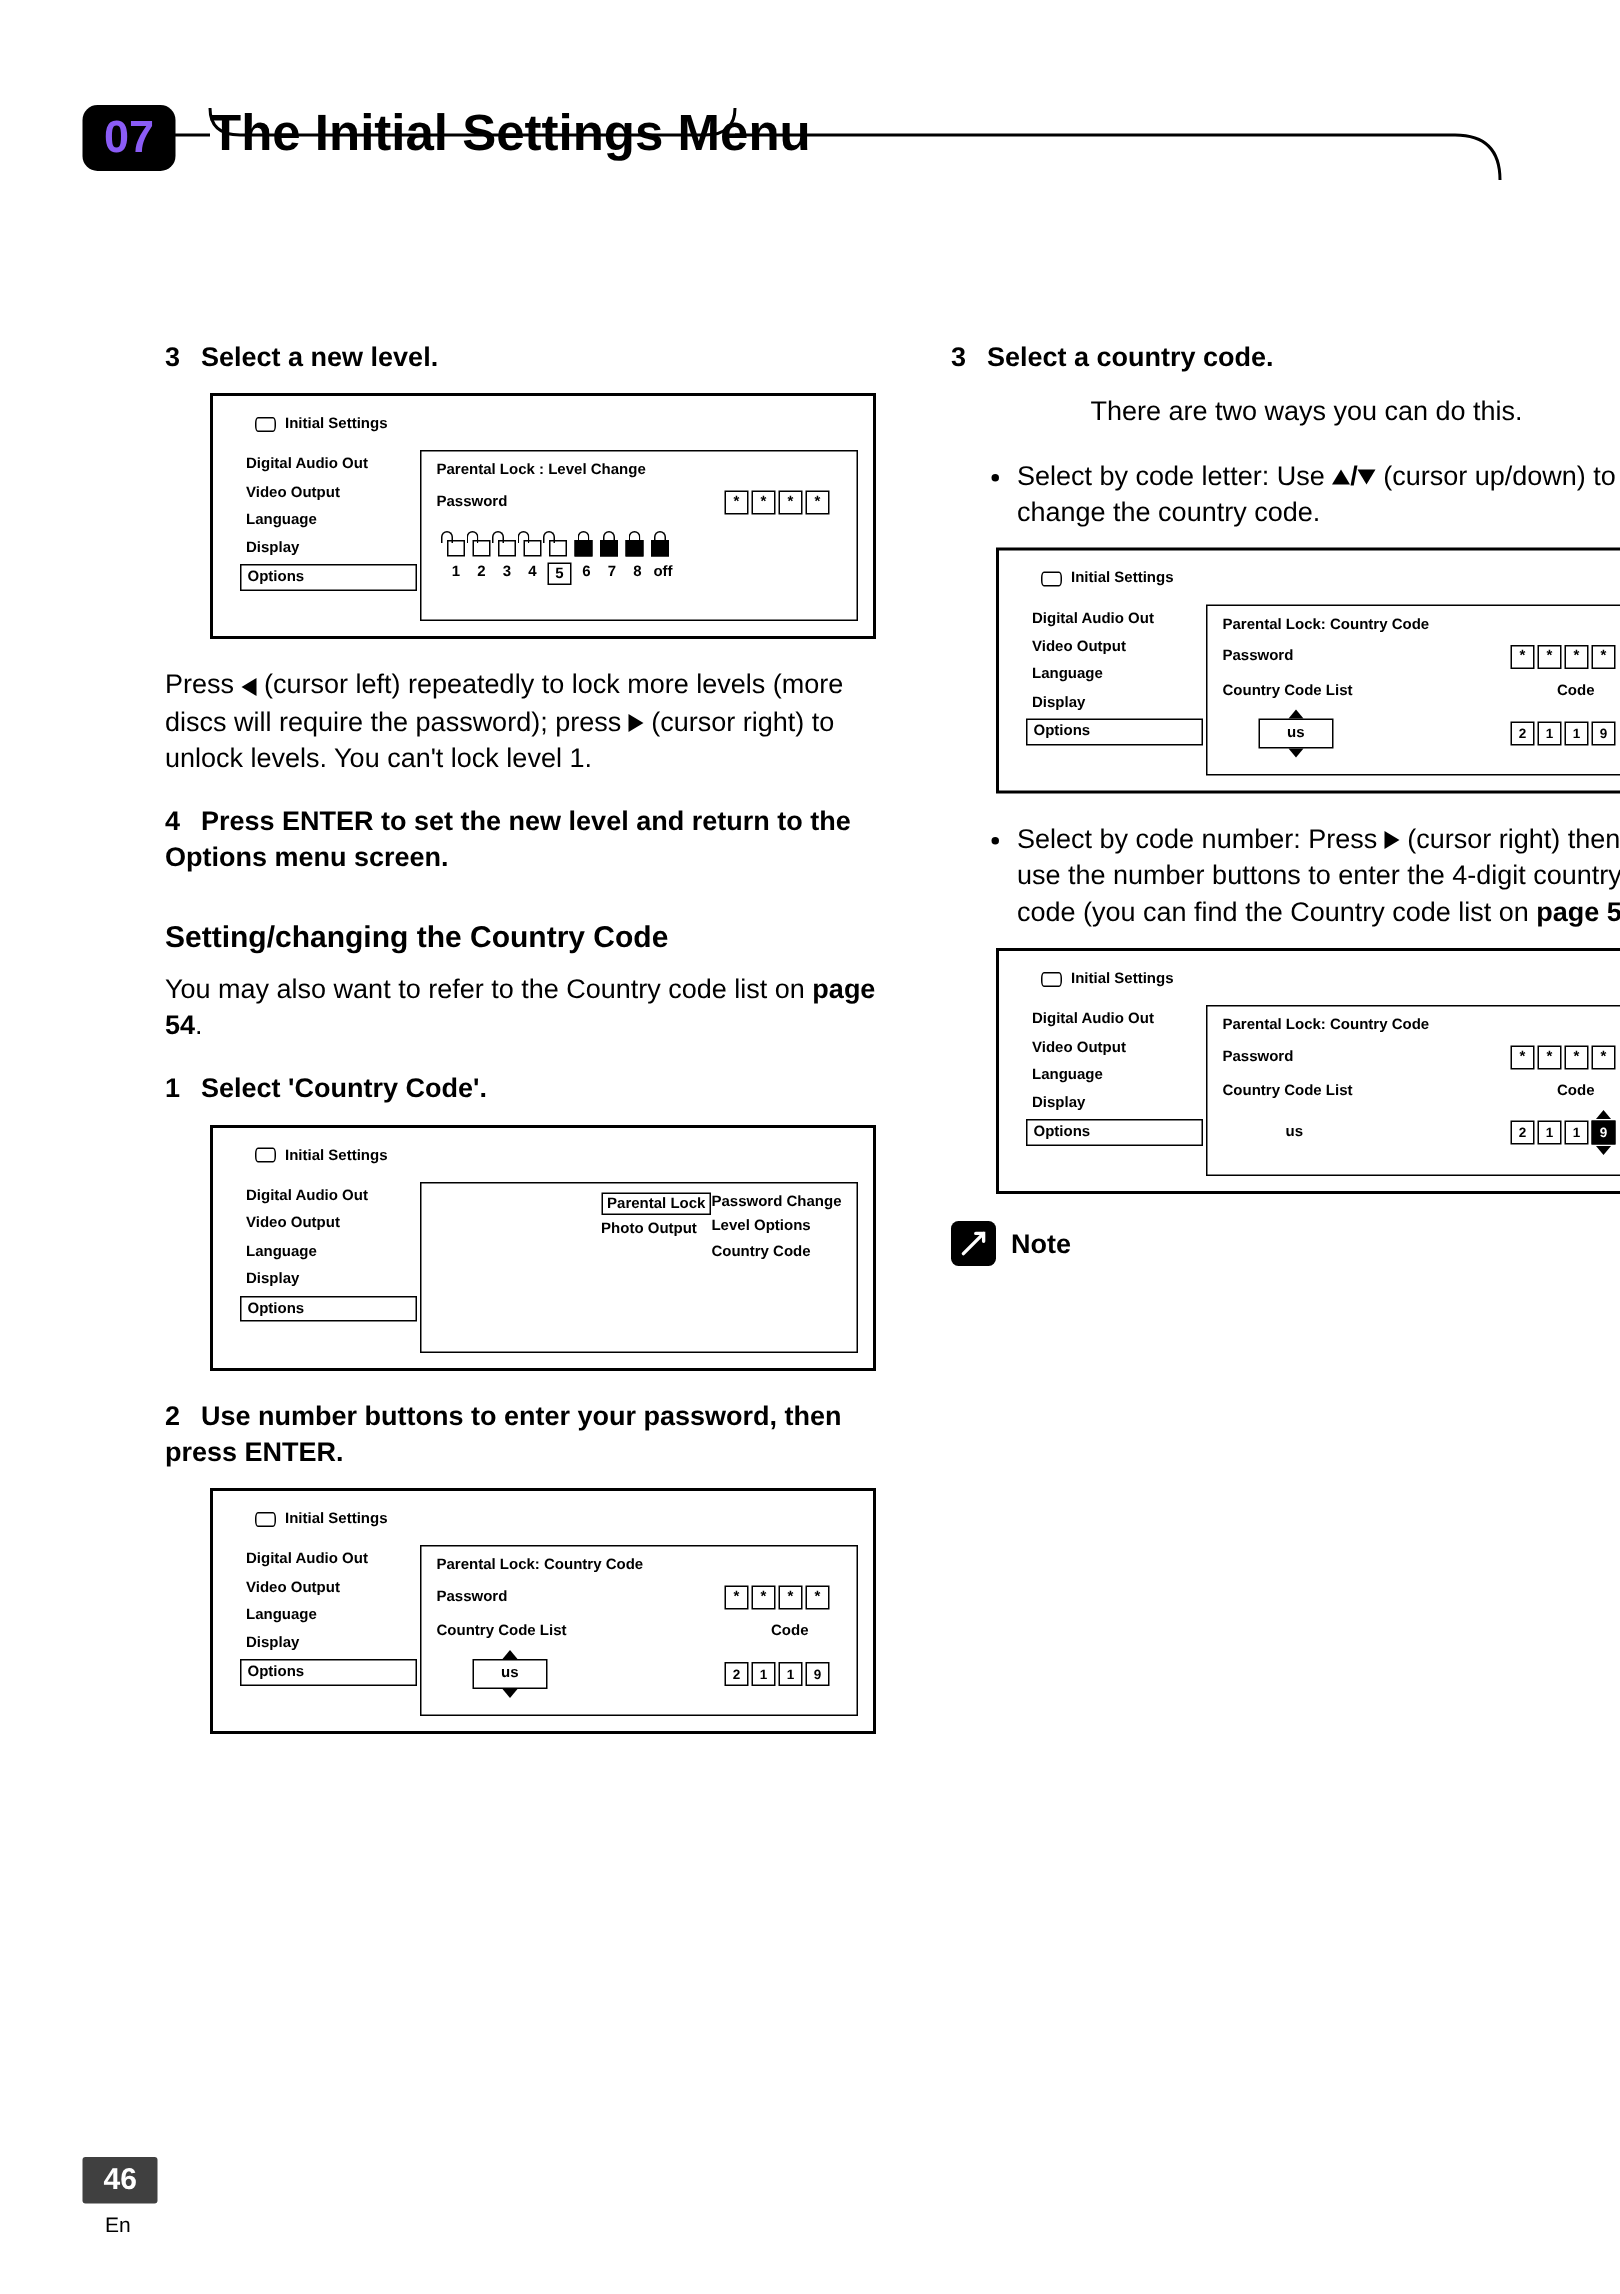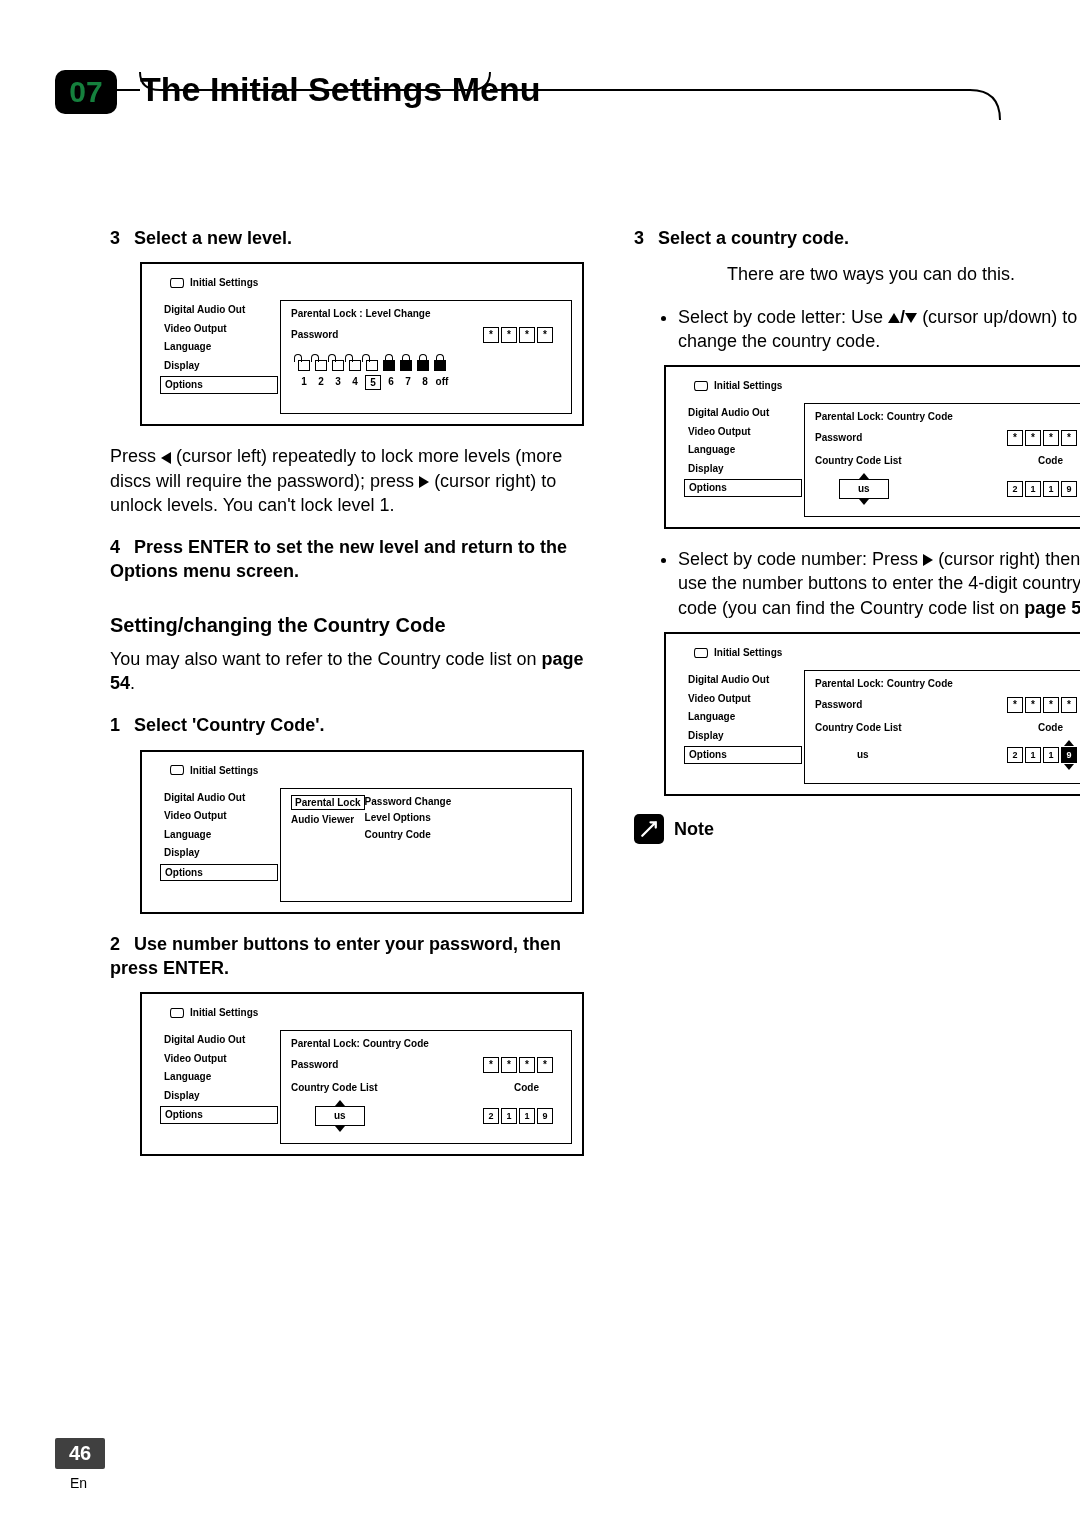--- a/index.html
+++ b/index.html
@@ -25,21 +25,21 @@
   }
   .rule-top svg { width: 100%; height: 60px; }
   .chapter-badge {
     position: absolute;
     top: 70px;
     left: 55px;
     width: 62px;
     height: 44px;
     background: #000;
     border-radius: 10px;
-    color: #15803d;
+    color: #8b5cf6;
     font-weight: 700;
     font-size: 30px;
     display: flex;
     align-items: center;
     justify-content: center;
   }
   .chapter-title {
     position: absolute;
     top: 70px;
     left: 140px;
@@ -112,21 +112,21 @@
   .code-boxes { display:flex; gap:2px; margin-left:auto; margin-right:8px; }
   .code-box { width:14px; height:14px; border:1px solid #000; display:flex; align-items:center; justify-content:center; font-size:9px; font-weight:700;}
   .code-dot::before { content:"*"; font-size:10px; line-height:1;}
   .cc-list-box { border:1px solid #000; padding:2px 18px; font-size:10px; position:relative;}
   .arrow-up, .arrow-down {
     position:absolute; left:50%; transform:translateX(-50%);
     width:0; height:0; border-left:5px solid transparent; border-right:5px solid transparent;
   }
   .arrow-up { top:-7px; border-bottom:6px solid #000;}
   .arrow-down { bottom:-7px; border-top:6px solid #000;}
-  .two-col-panel { display:flex; justify-content:flex-start; padding:6px 10px 0 10px;}
+  .two-col-panel { display:flex; justify-content:flex-end; padding:6px 10px 0 10px;}
   .panel-col { display:flex; flex-direction:column; gap:3px; font-size:10px;}
   .panel-col .sel { border:1px solid #000; padding:0 3px;}
 
   
   .levels { display:flex; align-items:flex-end; gap:3px; padding:8px 0 0 16px;}
   .lock-open, .lock-closed {
     width:14px; height:16px; position:relative;
   }
   .lock-body { position:absolute; bottom:0; left:1px; right:1px; height:9px; background:#000; border:1px solid #000;}
   .lock-open .lock-body { background:none;}
@@ -264,21 +264,21 @@
           <div>Digital Audio Out</div>
           <div>Video Output</div>
           <div>Language</div>
           <div>Display</div>
           <div class="sel">Options</div>
         </div>
         <div class="ui-panel">
           <div class="two-col-panel">
             <div class="panel-col">
               <span class="sel">Parental Lock</span>
-              <span>Audio Viewer</span>
+              <span>Photo Output</span>
             </div>
             <div class="panel-col">
               <span>Password Change</span>
               <span>Level Options</span>
               <span>Country Code</span>
             </div>
           </div>
         </div>
       </div>
 

